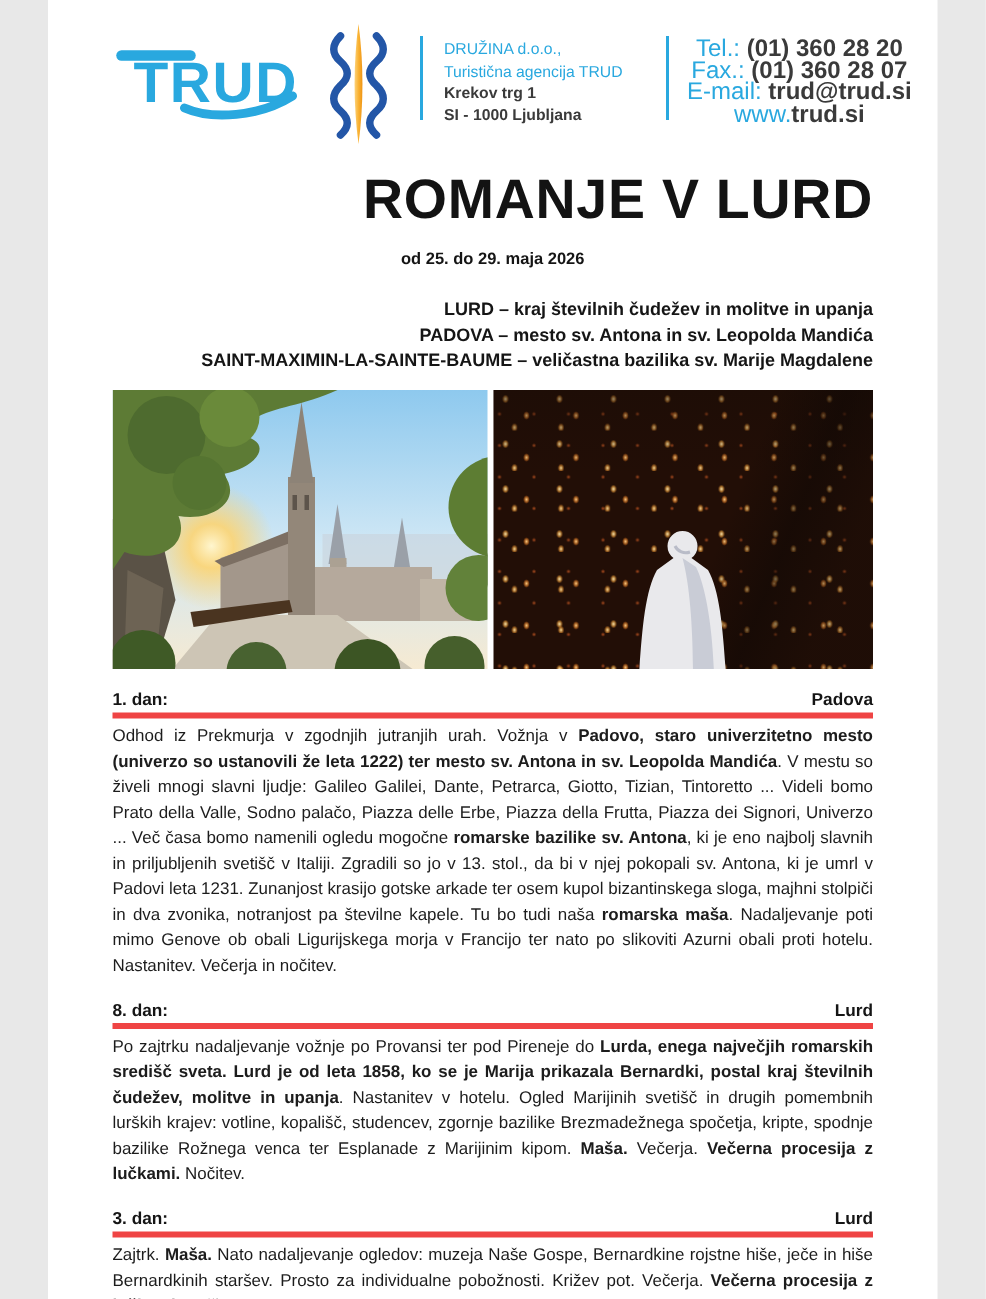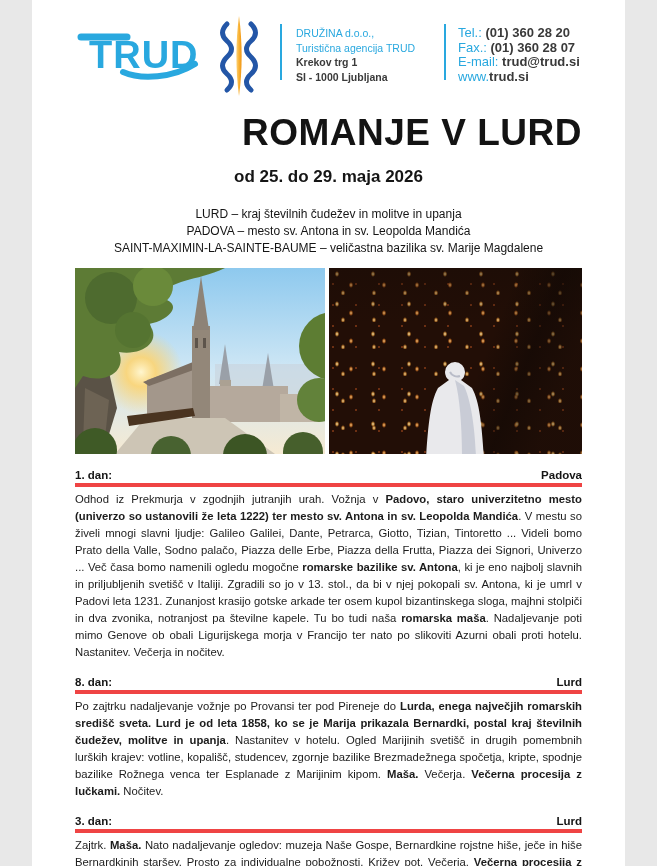--- a/index.html
+++ b/index.html
@@ -10,28 +10,28 @@
   }
   .content{margin:0 43px;}
 
   
   .header{display:flex;align-items:flex-start;padding:16px 0 0 43px;height:82px;}
   .logo{width:205px;position:relative;}
   .vdiv{width:2px;background:#29a8df;height:56px;margin:8px 0 0 0;}
   .addr{width:148px;margin:10px 0 0 14px;font-size:10.5px;line-height:14.5px;}
   .addr .cyan{color:#29a8df;}
   .addr .dark{color:#3a3a3a;font-weight:bold;}
-  .contact{margin:10px 0 0 12px;font-size:13px;line-height:14.5px;white-space:nowrap;}
+  .contact{margin:10px 0 0 12px;font-size:16px;line-height:14.5px;white-space:nowrap;text-align:center;}
   .contact .lbl{color:#29a8df;}
   .contact .val{color:#3a3a3a;font-weight:bold;}
 
   
   .title{margin-top:14px;text-align:right;font-size:37px;font-weight:bold;color:#131313;letter-spacing:.5px;}
-  .daterange{margin-top:13px;text-align:center;font-size:17px;font-weight:bold;}
-  .highlights{margin-top:19px;text-align:center;font-size:12px;font-weight:normal;line-height:17px;}
+  .daterange{margin-top:13px;text-align:center;font-size:11px;font-weight:bold;}
+  .highlights{margin-top:19px;text-align:right;font-size:12px;font-weight:bold;line-height:17px;}
 
   
   .photos{margin-top:11px;display:flex;gap:4px;height:186px;}
   .photo{height:186px;overflow:hidden;position:relative;}
   .photo-left{width:282px;}
   .photo-right{width:285px;background-color:#220e06;
     background-image:
       radial-gradient(3px 4px at 8px 6px,  #ffeab0 0%, rgba(255,170,60,.55) 45%, transparent 72%),
       radial-gradient(3px 4px at 22px 17px,#ffc97e 0%, rgba(255,140,40,.5) 45%, transparent 72%),
       radial-gradient(2px 3px at 31px 5px, #ff9c4a 0%, rgba(230,110,30,.45) 50%, transparent 75%),

